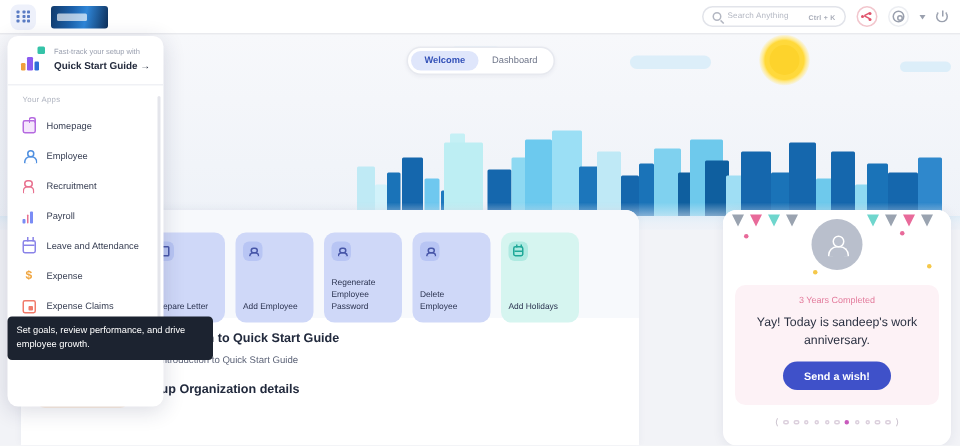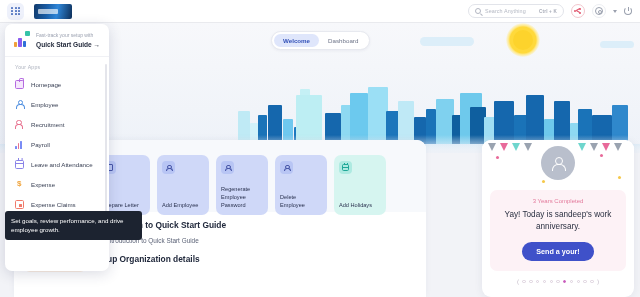--- a/index.html
+++ b/index.html
@@ -321,21 +321,21 @@
       <div class="confetti" style="left:118px;top:14px;background:#e86a9a;"></div>
       <div class="confetti" style="left:60px;top:40px;background:#f5c84a;"></div>
       <div class="confetti" style="left:136px;top:36px;background:#f5c84a;"></div>
       <div class="avatar">
         <span class="avatar-ic"></span>
       </div>
     </div>
     <div class="cel-body">
       <div class="cel-sub">3 Years Completed</div>
       <div class="cel-msg">Yay! Today is sandeep's work anniversary.</div>
-      <div class="send-btn">Send a your!</div>
+      <div class="send-btn">Send a wish!</div>
     </div>
     <div class="dots">
       <span class="arr">⟨</span>
       <span class="dot"></span>
       <span class="dot"></span>
       <span class="dot"></span>
       <span class="dot"></span>
       <span class="dot"></span>
       <span class="dot"></span>
       <span class="dot on"></span>

